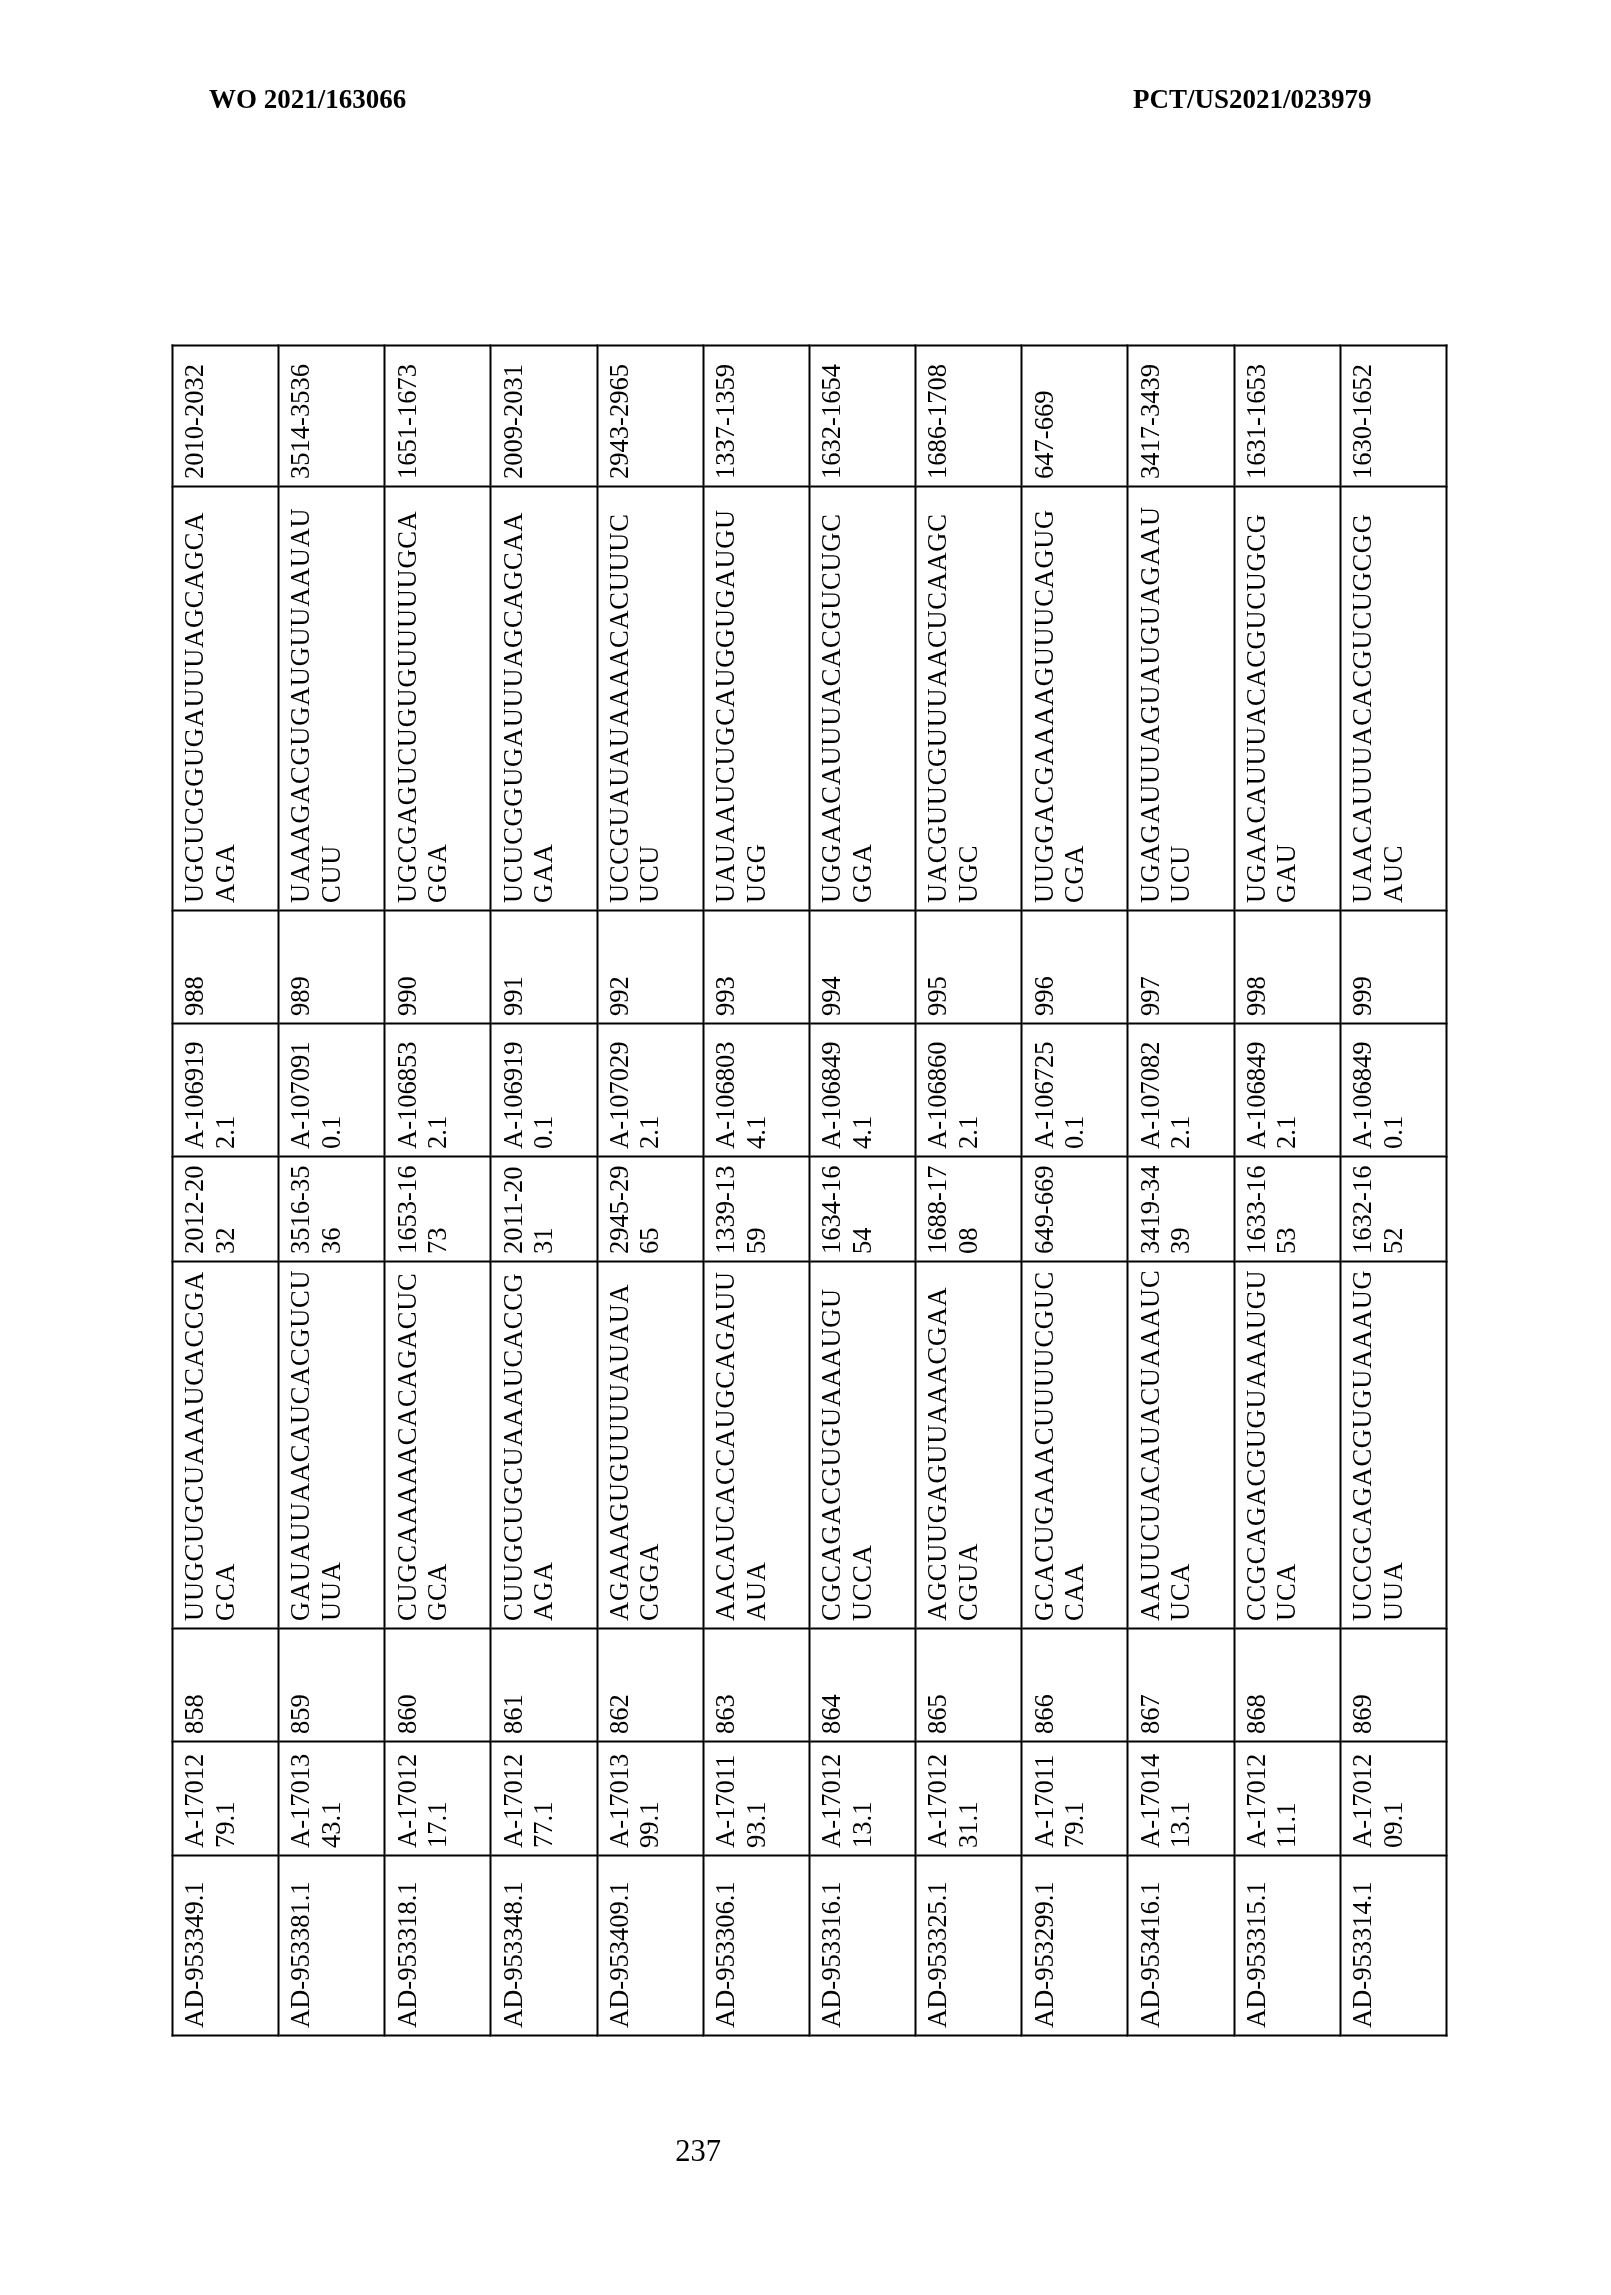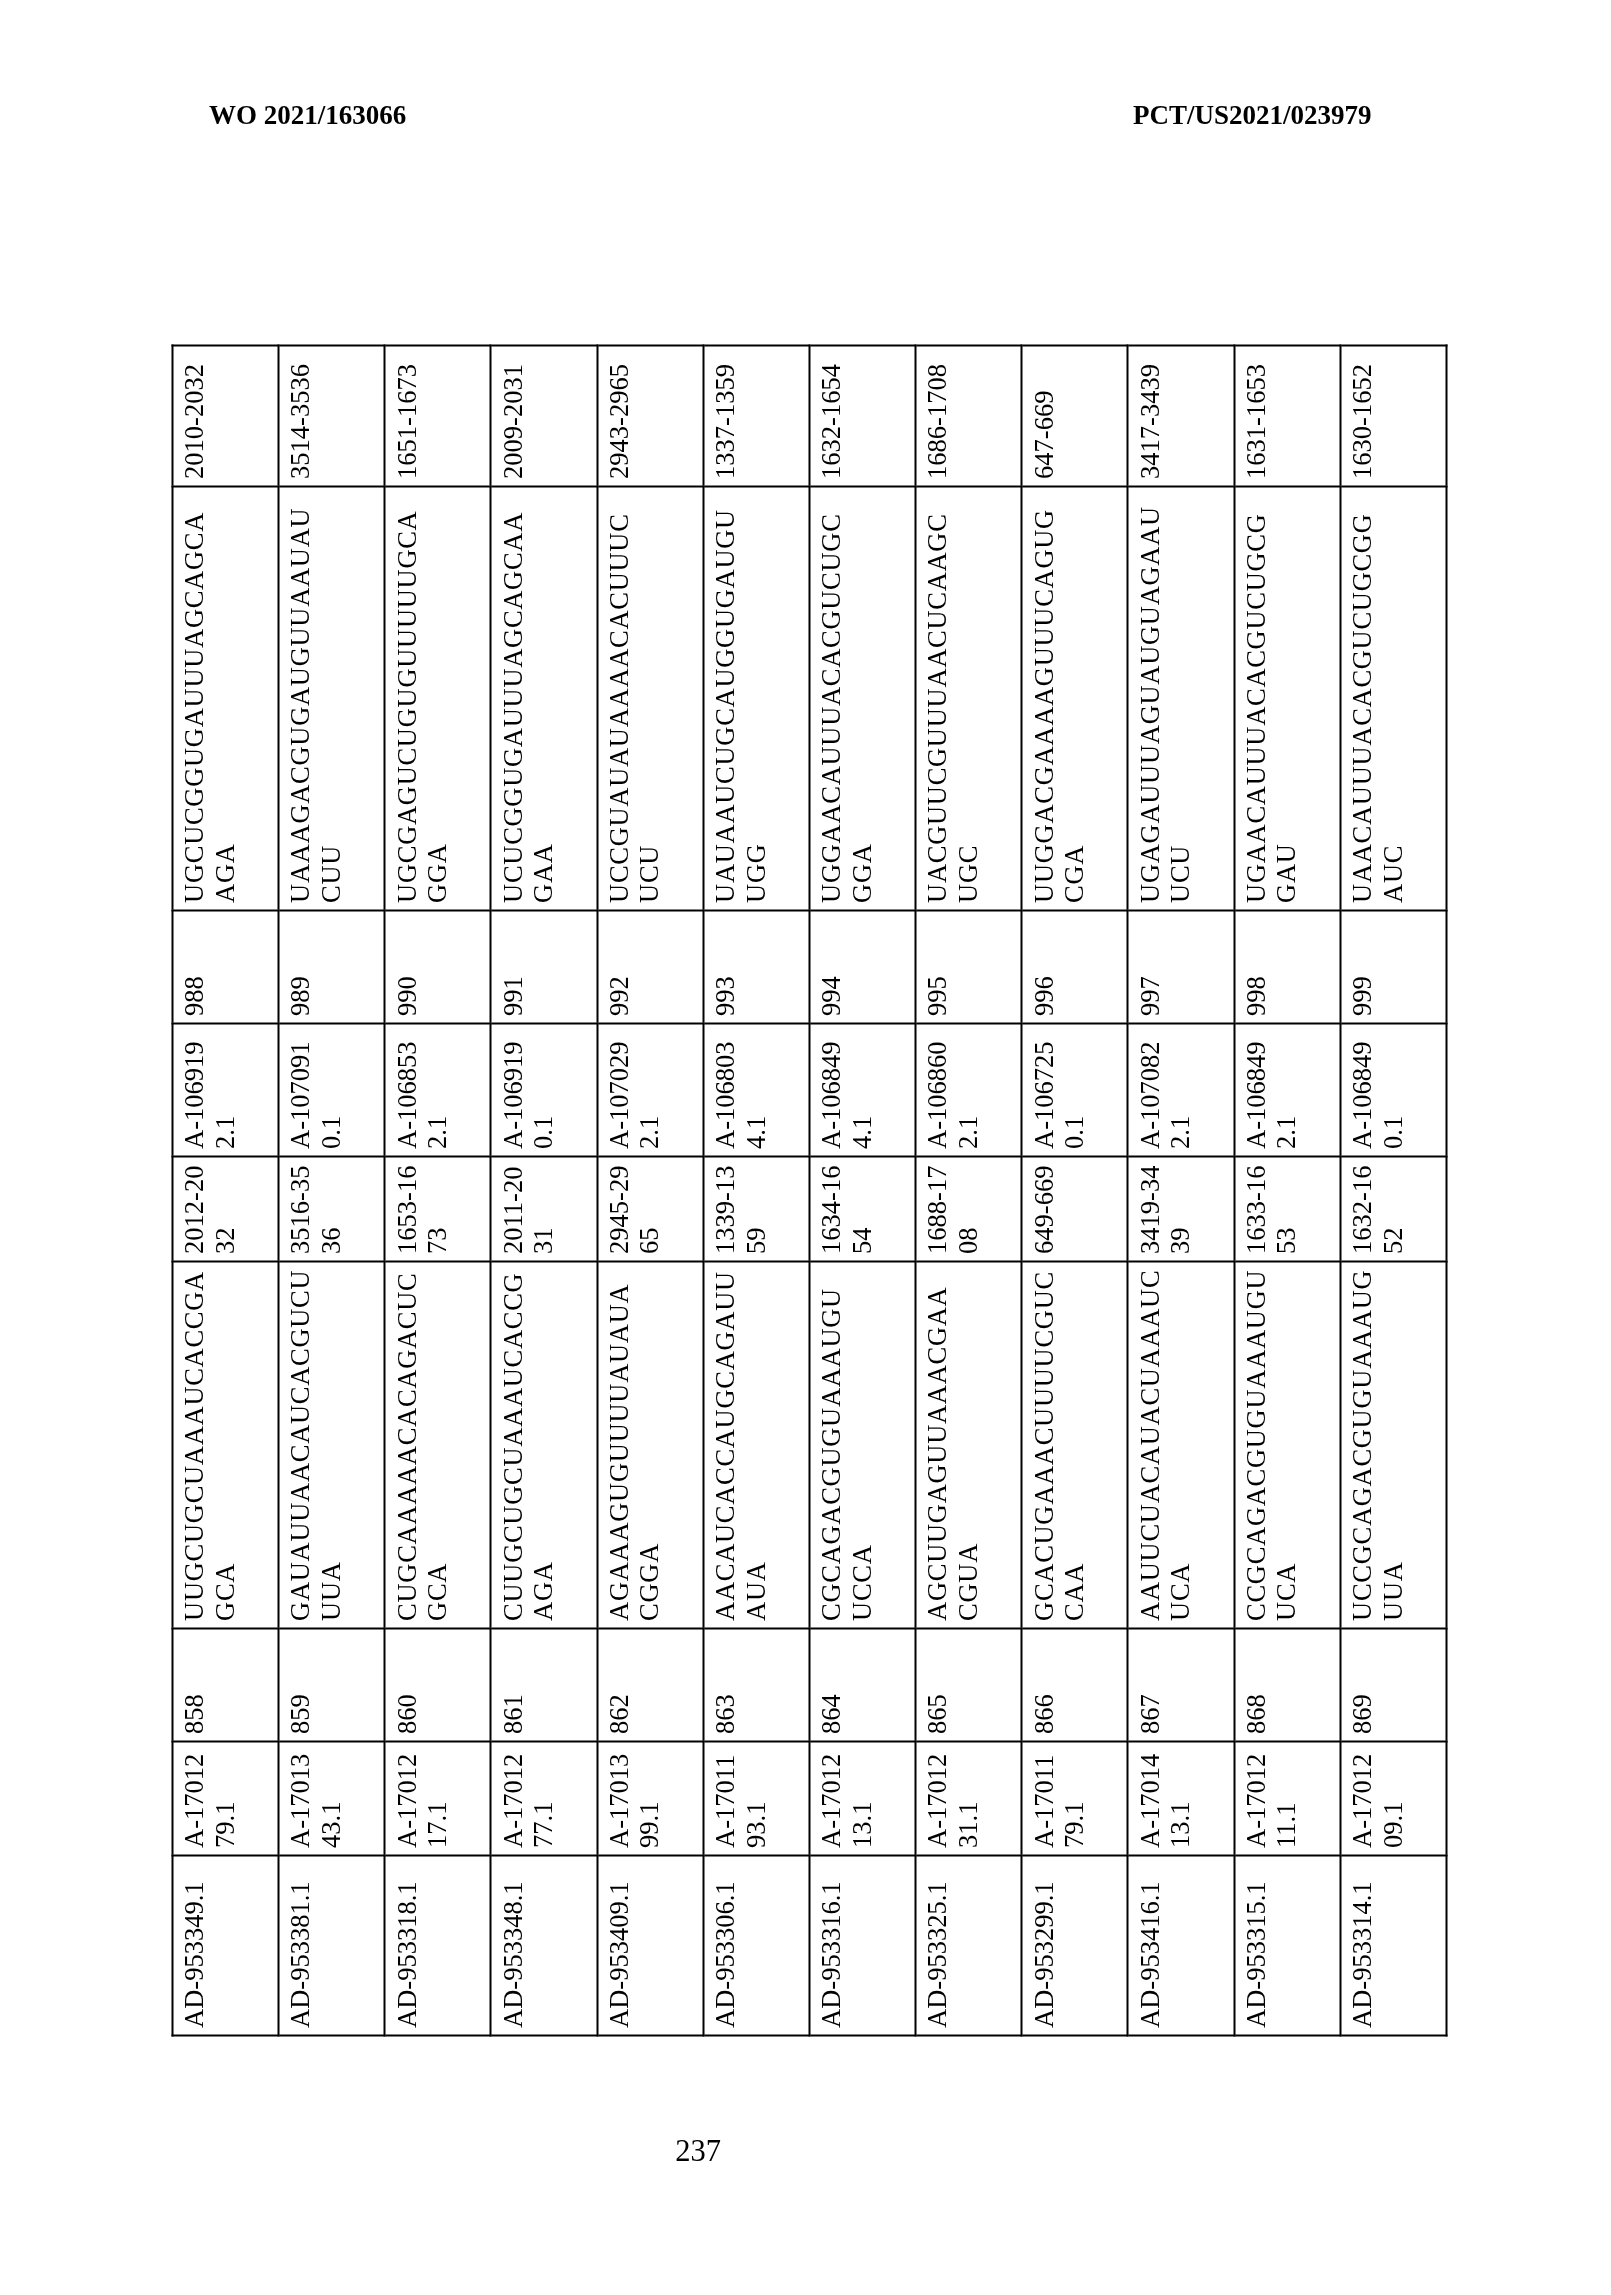--- a/index.html
+++ b/index.html
@@ -1,17 +1,17 @@
 <!DOCTYPE html>
 <html style="font-size:10.6px"><head>
 <meta charset="utf-8">
 <style>
   html, body { margin:0; padding:0; background:#ffffff; }
   body { width:1612px; height:2295px; position:relative; overflow:hidden; font-family:"Liberation Serif","DejaVu Serif",serif; color:#000; }
-  .hdr { position:absolute; top:100px; font-weight:bold; font-size:27px; font-family:"Liberation Serif","DejaVu Serif",serif; white-space:nowrap; }
+  .hdr { position:absolute; top:84px; font-weight:bold; font-size:27px; font-family:"Liberation Serif","DejaVu Serif",serif; white-space:nowrap; }
   .hdr.left { left:209px; }
   .hdr.right { left:1133px; }
   .page-num { position:absolute; top:2134px; left:0; width:1396px; text-align:center; font-size:30.5px; font-family:"Liberation Serif","DejaVu Serif",serif; }
   .rot-wrap { position:absolute; left:-36px; top:553px; width:1691px; height:1276px; transform:rotate(-90deg); transform-origin:50% 50%; }
   table.seq-table { border-collapse:collapse; width:1691px; height:1276px; table-layout:fixed; }
   table.seq-table td { border:2px solid #000; vertical-align:top; padding:5.3px 6.6px; font-size:26.5px; line-height:30.5px; word-break:break-all; overflow:hidden; }
   table.seq-table tr { height:106px; }
   col.c-ad { width:180px; } col.c-a2 { width:114px; } col.c-sid2 { width:113px; }
   col.c-anti { width:367px; } col.c-r2 { width:105px; } col.c-a1 { width:133px; }
   col.c-sid1 { width:113px; } col.c-sense { width:424px; } col.c-r1 { width:141px; }

